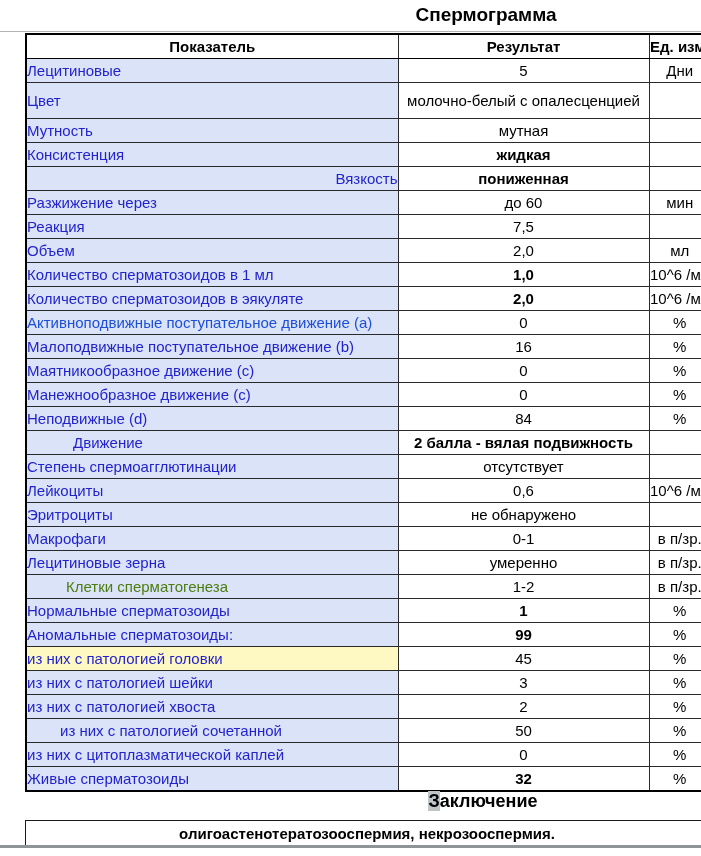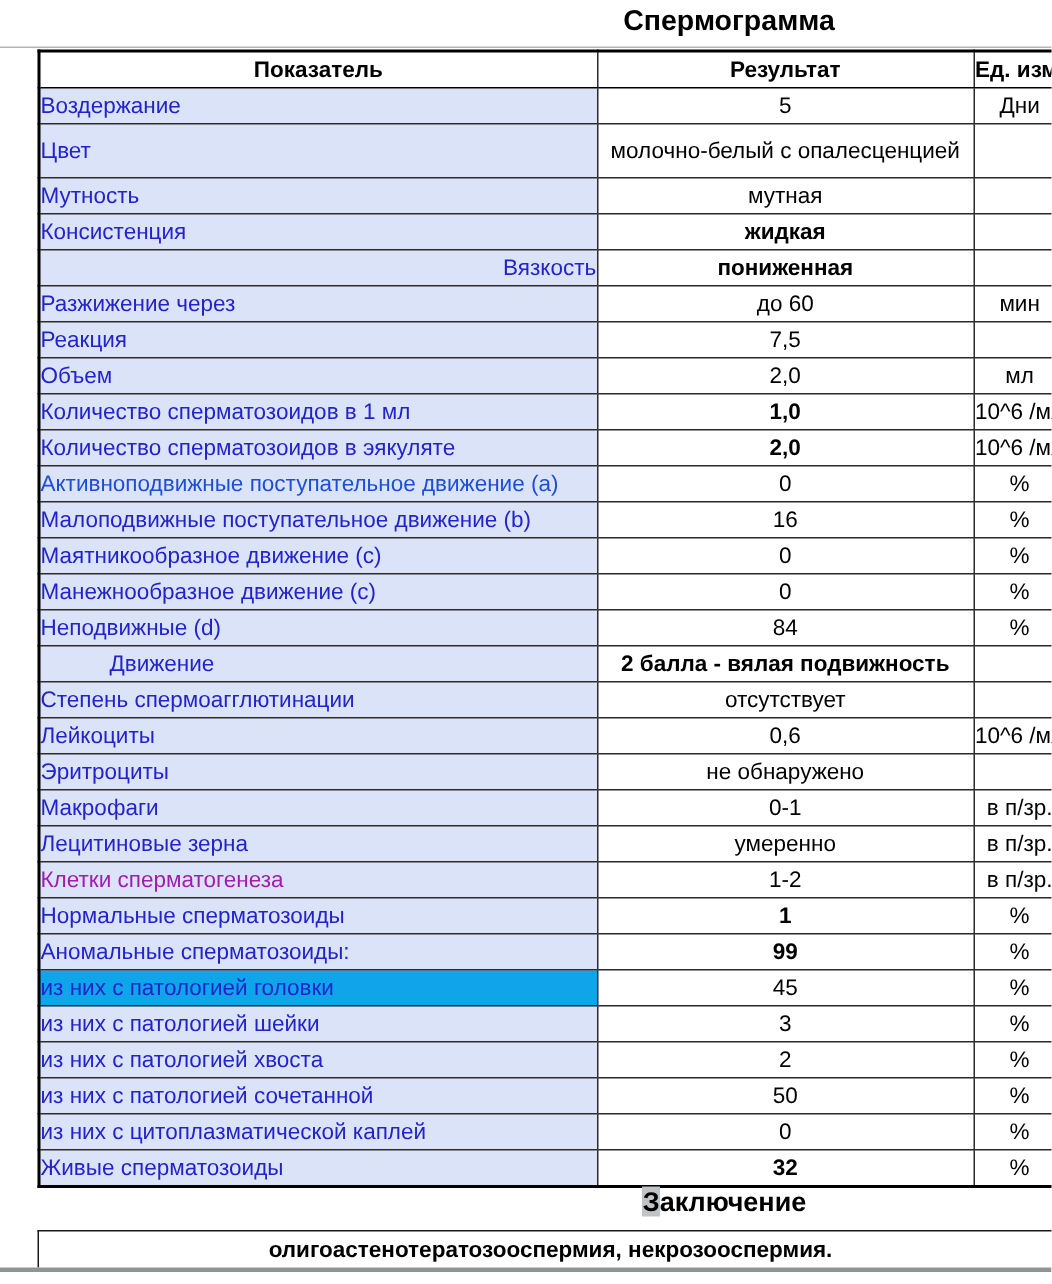--- a/index.html
+++ b/index.html
@@ -82,21 +82,21 @@
     </colgroup>
     <thead>
       <tr>
         <th>Показатель</th>
         <th>Результат</th>
         <th>Ед. изм.</th>
       </tr>
     </thead>
     <tbody id="rows-body">
         <tr>
-          <td class="label" style="color: rgb(35, 35, 204); background: rgb(219, 227, 248);">Воздержание</td>
+          <td class="label" style="color: rgb(35, 35, 204); background: rgb(219, 227, 248);">Лецитиновые</td>
           <td class="result">5</td>
           <td class="unit">Дни</td>
         </tr>
         <tr class="tall">
           <td class="label" style="color: rgb(35, 35, 204); background: rgb(219, 227, 248);">Цвет</td>
           <td class="result">молочно-белый с опалесценцией</td>
           <td class="unit"></td>
         </tr>
         <tr>
           <td class="label" style="color: rgb(35, 35, 204); background: rgb(219, 227, 248);">Мутность</td>
@@ -187,51 +187,51 @@
           <td class="label" style="color: rgb(35, 35, 204); background: rgb(219, 227, 248);">Макрофаги</td>
           <td class="result">0-1</td>
           <td class="unit">в п/зр.</td>
         </tr>
         <tr>
           <td class="label" style="color: rgb(35, 35, 204); background: rgb(219, 227, 248);">Лецитиновые зерна</td>
           <td class="result">умеренно</td>
           <td class="unit">в п/зр.</td>
         </tr>
         <tr>
-          <td class="label" style="color: #a21caf; background: rgb(219, 227, 248);">Клетки сперматогенеза</td>
+          <td class="label" style="color: #4d7c0f; background: rgb(219, 227, 248); padding-left: 39px;">Клетки сперматогенеза</td>
           <td class="result">1-2</td>
           <td class="unit">в п/зр.</td>
         </tr>
         <tr>
           <td class="label" style="color: rgb(35, 35, 204); background: rgb(219, 227, 248);">Нормальные сперматозоиды</td>
           <td class="result b">1</td>
           <td class="unit">%</td>
         </tr>
         <tr>
           <td class="label" style="color: rgb(35, 35, 204); background: rgb(219, 227, 248); margin-left: 45px;">Аномальные сперматозоиды:</td>
           <td class="result b">99</td>
           <td class="unit">%</td>
         </tr>
         <tr>
-          <td class="label" style="color: rgb(35, 35, 204); background: #0ea5e9;">из них с патологией головки</td>
+          <td class="label" style="color: rgb(35, 35, 204); background: #fef9c3;">из них с патологией головки</td>
           <td class="result">45</td>
           <td class="unit">%</td>
         </tr>
         <tr>
           <td class="label" style="color: rgb(35, 35, 204); background: rgb(219, 227, 248);">из них с патологией шейки</td>
           <td class="result">3</td>
           <td class="unit">%</td>
         </tr>
         <tr>
           <td class="label" style="color: rgb(35, 35, 204); background: rgb(219, 227, 248);">из них с патологией хвоста</td>
           <td class="result">2</td>
           <td class="unit">%</td>
         </tr>
         <tr>
-          <td class="label" style="color: rgb(35, 35, 204); background: rgb(219, 227, 248);">из них с патологией сочетанной</td>
+          <td class="label" style="color: rgb(35, 35, 204); background: rgb(219, 227, 248); padding-left: 33px;">из них с патологией сочетанной</td>
           <td class="result">50</td>
           <td class="unit">%</td>
         </tr>
         <tr>
           <td class="label" style="color: rgb(35, 35, 204); background: rgb(219, 227, 248);">из них с цитоплазматической каплей</td>
           <td class="result">0</td>
           <td class="unit">%</td>
         </tr>
         <tr>
           <td class="label" style="color: rgb(35, 35, 204); background: rgb(219, 227, 248);">Живые сперматозоиды</td>

